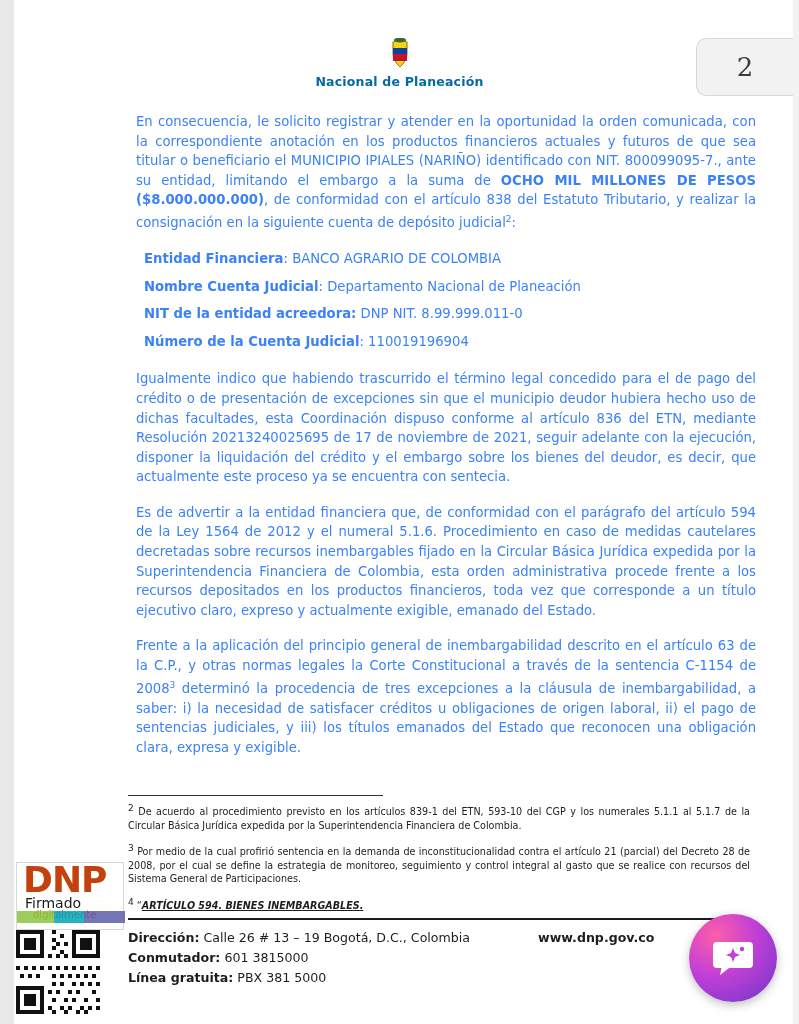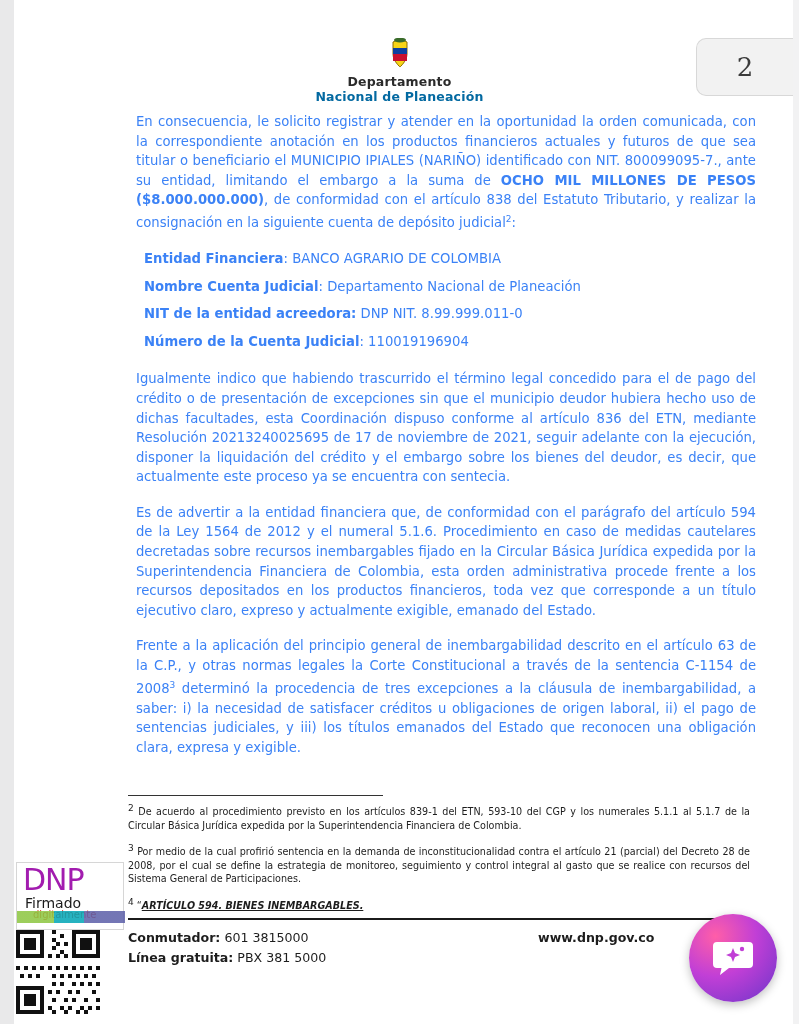--- a/index.html
+++ b/index.html
@@ -160,23 +160,23 @@
     position: absolute;
     left: 16px;
     top: 862px;
     width: 108px;
     height: 68px;
     background: #ffffff;
     border: 1px solid #d6d6d6;
     box-sizing: border-box;
   }
   .stamp .dnp {
-    font-size: 30px;
-    font-weight: normal;
-    color: #a21caf;
+    font-size: 36px;
+    font-weight: bold;
+    color: #c2410c;
     letter-spacing: -1px;
     line-height: 34px;
     padding-left: 6px;
   }
   .stamp .sig1 {
     font-size: 14px;
     color: #1b1b1b;
     padding-left: 8px;
     line-height: 12px;
   }
@@ -232,21 +232,20 @@
 
   <div class="letterhead">
     <div class="shield">
       <svg width="26" height="32" viewBox="0 0 26 32">
         <path d="M13 1 L20 4 L20 16 C20 23 13 29 13 29 C13 29 6 23 6 16 L6 4 Z" fill="#f7d417" stroke="#8a6d00" stroke-width="1"></path>
         <rect x="6" y="10" width="14" height="6" fill="#0b3fa0"></rect>
         <rect x="6" y="16" width="14" height="7" fill="#c8102e"></rect>
         <ellipse cx="13" cy="2" rx="6" ry="2.4" fill="#3a6b2a"></ellipse>
       </svg>
     </div>
-    <div class="lh-line1">Departamento</div>
     <div class="lh-line2">Nacional de Planeación</div>
   </div>
 
   <div class="body-text">
 
     <p><span>En consecuencia, le solicito registrar y atender en la oportunidad la orden comunicada, con la correspondiente anotación en los productos financieros actuales y futuros de que sea titular o beneficiario el MUNICIPIO IPIALES (NARIÑO) identificado con NIT. 800099095-7., ante su entidad, limitando el embargo a la suma de </span><span class="b">OCHO MIL MILLONES DE PESOS ($8.000.000.000)</span><span>, de conformidad con el artículo 838 del Estatuto Tributario, y realizar la consignación en la siguiente cuenta de depósito judicial</span><sup>2</sup>:</p>
 
     <div class="fields">
       <div><span class="b">Entidad Financiera</span><span>: </span><span>BANCO AGRARIO DE COLOMBIA</span></div>
       <div><span class="b">Nombre Cuenta Judicial</span><span>: </span><span>Departamento Nacional de Planeación</span></div>
@@ -267,20 +266,23 @@
 
   <div class="footnotes">
     <p><sup>2</sup> <span>De acuerdo al procedimiento previsto en los artículos 839-1 del ETN, 593-10 del CGP y los numerales 5.1.1 al 5.1.7 de la Circular Básica Jurídica expedida por la Superintendencia Financiera de Colombia.</span></p>
     <p><sup>3</sup> <span>Por medio de la cual profirió sentencia en la demanda de inconstitucionalidad contra el artículo 21 (parcial) del Decreto 28 de 2008, por el cual se define la estrategia de monitoreo, seguimiento y control integral al gasto que se realice con recursos del Sistema General de Participaciones.</span></p>
     <p><sup>4</sup> <span>“</span><span class="fn-u">ARTÍCULO 594. BIENES INEMBARGABLES.</span></p>
   </div>
 
   <div class="footer-rule"></div>
 
   <div class="footer">
+    <div class="row">
+      <span class="lbl">Dirección:</span>&nbsp;<span>Calle 26 # 13 – 19 Bogotá, D.C., Colombia</span>
+    </div>
     <div class="row">
       <span class="lbl">Conmutador:</span>&nbsp;<span>601 3815000</span>
     </div>
     <div class="row linea">
       <span class="lbl">Línea gratuita:</span>&nbsp;<span>PBX 381 5000</span>
     </div>
     <div class="web">www.dnp.gov.co</div>
   </div>
 
   <div class="stamp">

